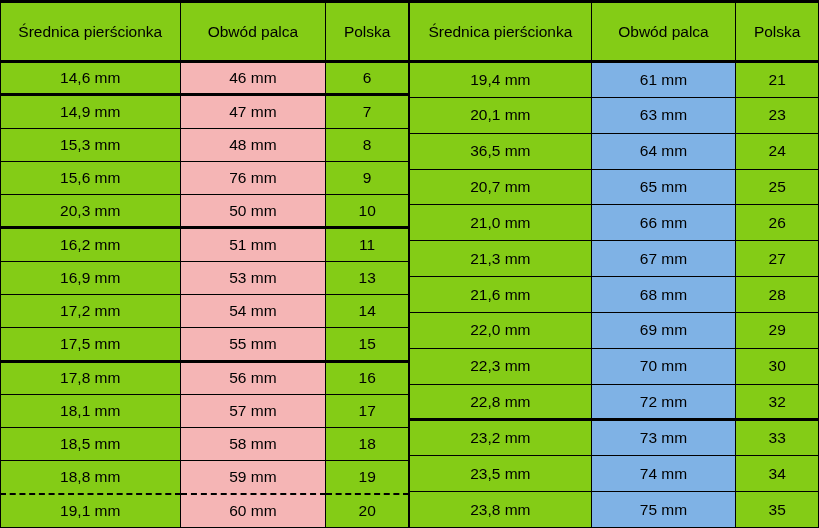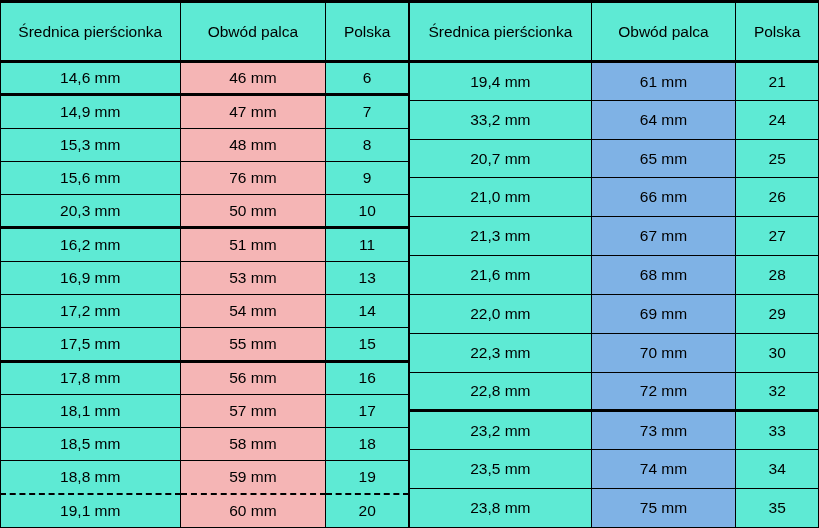--- a/index.html
+++ b/index.html
@@ -10,21 +10,21 @@
   body {
     width: 819px;
     height: 528px;
     overflow: hidden;
     font-family: "Liberation Sans", sans-serif;
   }
   .sheet {
     width: 819px;
     height: 528px;
     position: relative;
-    background: #5eead4;
+    background: #84cc16;
     display: flex;
     flex-direction: row;
   }
   table.ring {
     border-collapse: collapse;
     table-layout: fixed;
   }
   table.left-tbl { width: 409px; }
   table.right-tbl { width: 410px; }
 
@@ -162,21 +162,26 @@
         <th class="c-pl-r thick-right">Polska</th>
       </tr>
     </thead>
     <tbody id="right-body">
         <tr class="thick-top">
           <td class="c-dia-r thick-left">19,4 mm</td>
           <td class="c-circ-r hl-blue">61 mm</td>
           <td class="c-pl-r thick-right">21</td>
         </tr>
         <tr>
-          <td class="c-dia-r thick-left">33,2 mm</td>
+          <td class="c-dia-r thick-left">20,1 mm</td>
+          <td class="c-circ-r hl-blue">63 mm</td>
+          <td class="c-pl-r thick-right">23</td>
+        </tr>
+        <tr>
+          <td class="c-dia-r thick-left">36,5 mm</td>
           <td class="c-circ-r hl-blue">64 mm</td>
           <td class="c-pl-r thick-right">24</td>
         </tr>
         <tr>
           <td class="c-dia-r thick-left">20,7 mm</td>
           <td class="c-circ-r hl-blue">65 mm</td>
           <td class="c-pl-r thick-right">25</td>
         </tr>
         <tr>
           <td class="c-dia-r thick-left">21,0 mm</td>

